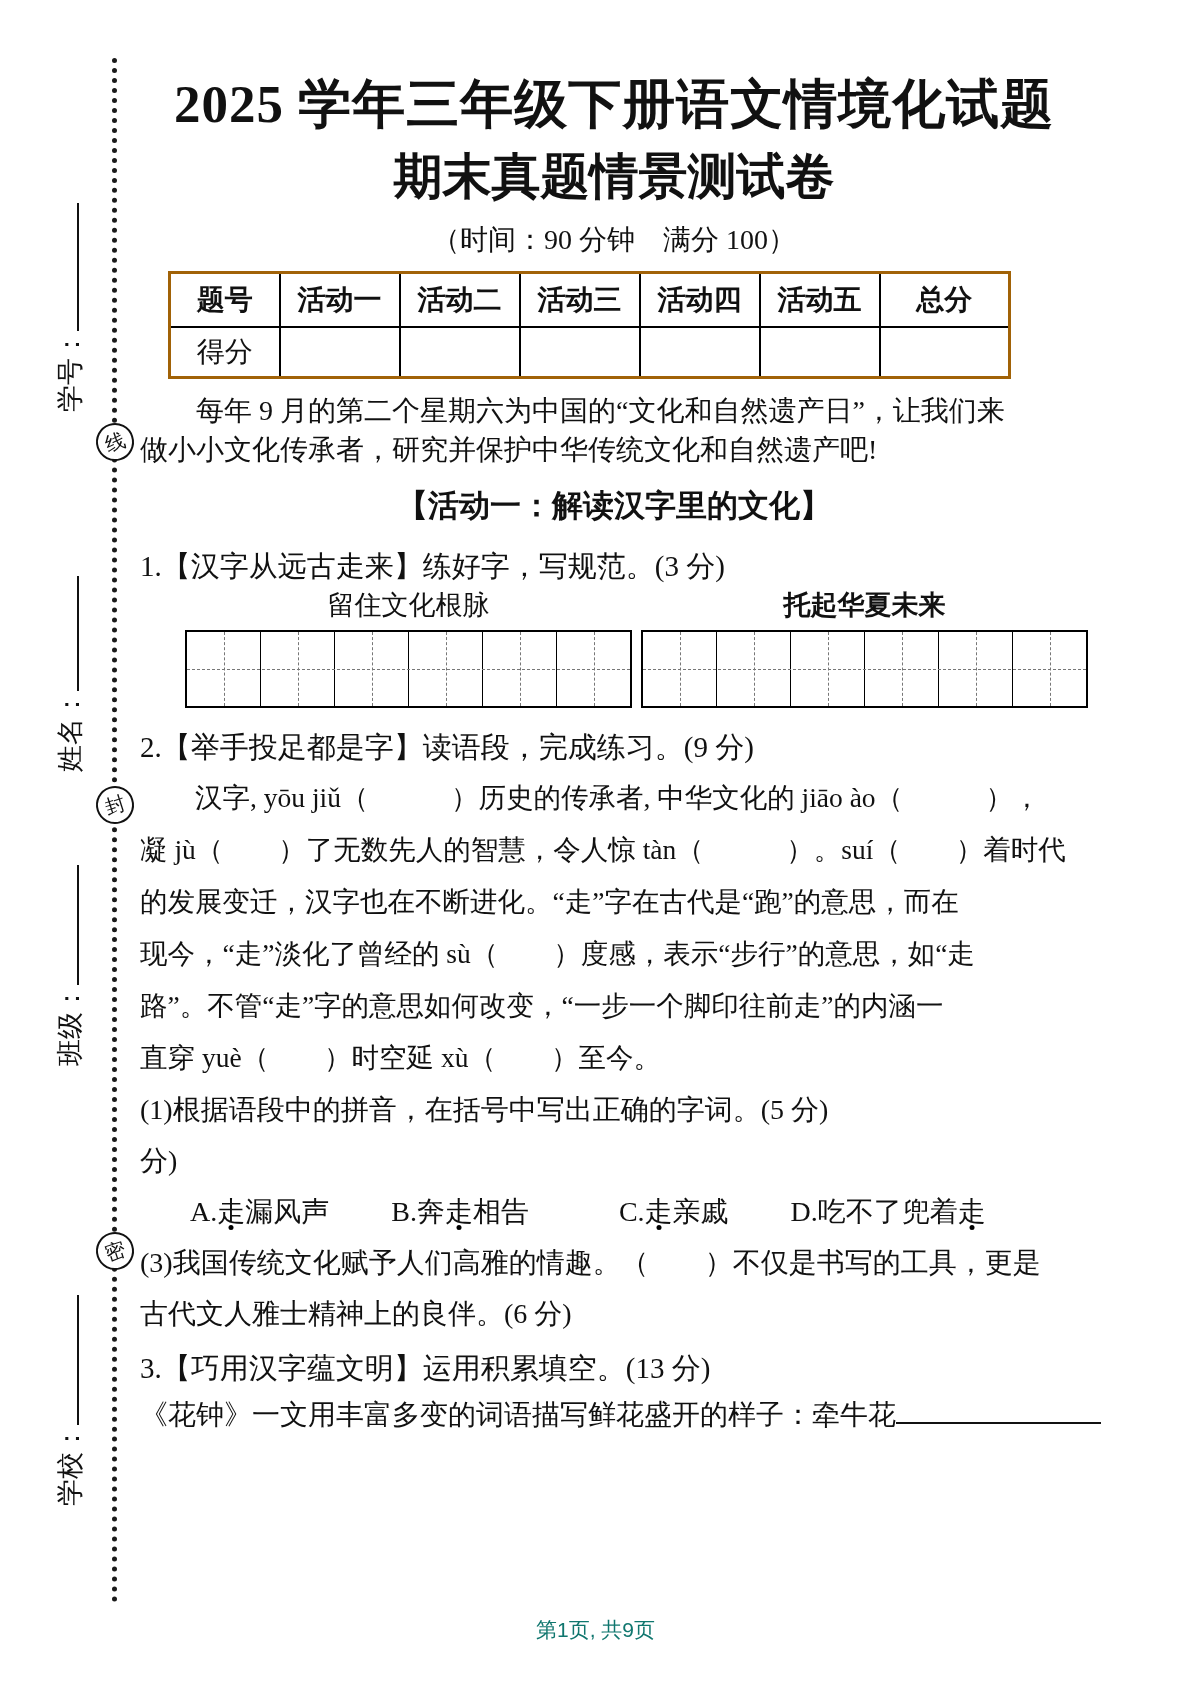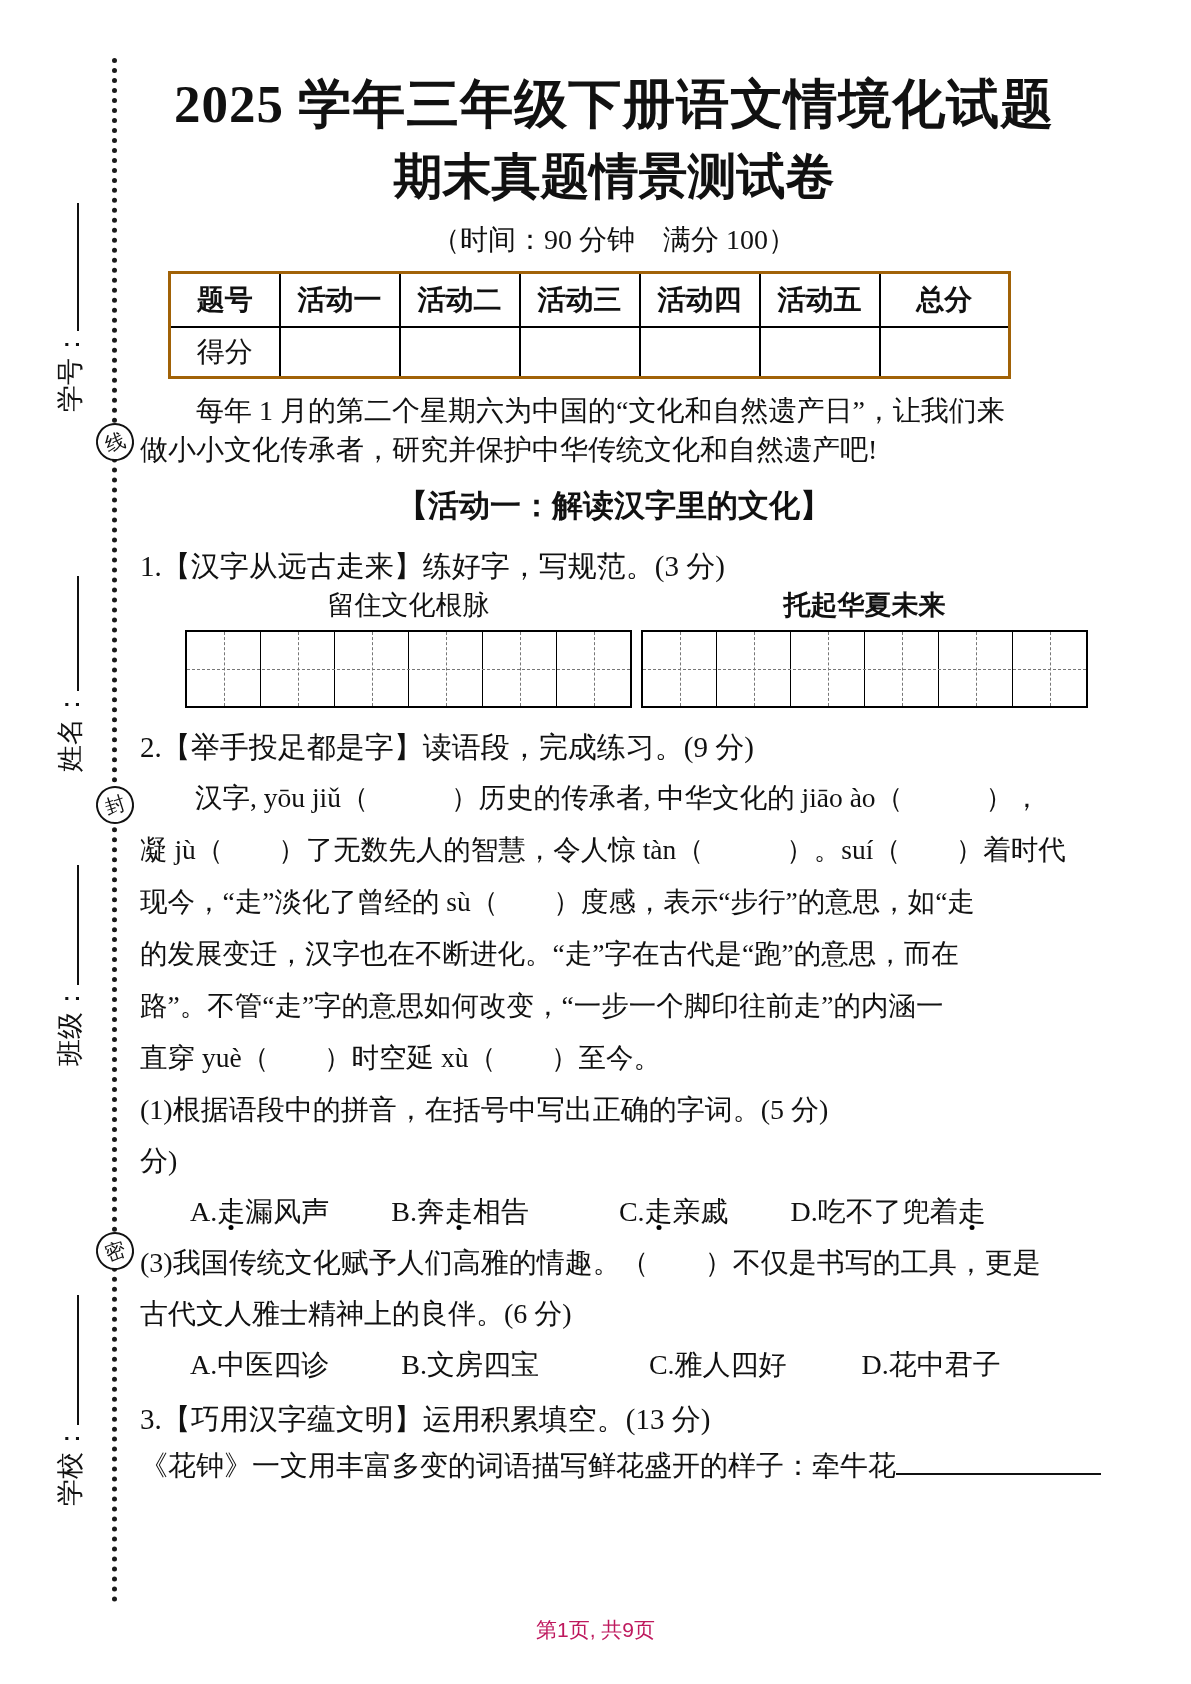--- a/index.html
+++ b/index.html
@@ -50,21 +50,21 @@
   .line{font-size:28px;line-height:51px;margin:0;white-space:nowrap;}
   .options{display:flex;font-size:28px;line-height:51px;white-space:nowrap;}
 
   .em-dot{position:relative;}
   .em-dot::after{content:"";position:absolute;left:50%;bottom:-3px;transform:translateX(-50%);
                  width:5px;height:5px;border-radius:50%;background:#000;}
 
   .blank{display:inline-block;width:205px;height:6px;border-bottom:2px solid #111;}
 
   .footer{position:absolute;left:0;right:0;bottom:40px;text-align:center;
-          font-family:"Liberation Sans",sans-serif;font-size:21px;color:#be185d;}
+          font-family:"Liberation Sans",sans-serif;font-size:21px;color:#0f766e;}
 </style>
 </head>
 <body>
 
 <div class="page">
 
   <div class="seal-line"></div>
   <div class="seal" style="top:423px;">
       <span>线</span>
     </div>
@@ -120,21 +120,21 @@
         <td></td>
         <td></td>
         <td></td>
         <td></td>
         <td></td>
       </tr>
     </tbody>
       </table>
 
     <div class="intro">
-      <p class="indent">每年 1 月的第二个星期六为中国的“文化和自然遗产日”，让我们来</p>
+      <p class="indent">每年 9 月的第二个星期六为中国的“文化和自然遗产日”，让我们来</p>
       <p>做小小文化传承者，研究并保护中华传统文化和自然遗产吧!</p>
     </div>
 
     <div class="act-head">【活动一：解读汉字里的文化】</div>
 
     <div class="q-title">1.【汉字从远古走来】练好字，写规范。(3 分)</div>
 
     <div class="grids">
       <div class="grid-block left">
         <div class="grid-label">留住文化根脉</div>
@@ -158,45 +158,39 @@
             <div class="cell"></div>
           </div>
       </div>
     </div>
 
     <div class="q-title">2.【举手投足都是字】读语段，完成练习。(9 分)</div>
 
     <div class="passage">
       <p class="indent">汉字, yōu jiǔ（　　　）历史的传承者, 中华文化的 jiāo ào（　　　），</p>
       <p>凝 jù（　　）了无数先人的智慧，令人惊 tàn（　　　）。suí（　　）着时代</p>
+      <p>的发展变迁，汉字也在不断进化。“走”字在古代是“跑”的意思，而在</p>
       <p>现今，“走”淡化了曾经的 sù（　　）度感，表示“步行”的意思，如“走</p>
-      <p>的发展变迁，汉字也在不断进化。“走”字在古代是“跑”的意思，而在</p>
       <p>路”。不管“走”字的意思如何改变，“一步一个脚印往前走”的内涵一</p>
       <p>直穿 yuè（　　）时空延 xù（　　）至今。</p>
     </div>
 
     <p class="line">(1)根据语段中的拼音，在括号中写出正确的字词。(5 分)</p>
     <p class="line">分)</p>
 
     <div class="options">
       <span style="margin-left:50px;">A.<span class="em-dot">走</span>漏风声</span>
       <span style="margin-left:62px;">B.奔<span class="em-dot">走</span>相告</span>
       <span style="margin-left:90px;">C.<span class="em-dot">走</span>亲戚</span>
       <span style="margin-left:62px;">D.吃不了兜着<span class="em-dot">走</span></span>
     </div>
 
     <p class="line">(3)我国传统文化赋予人们高雅的情趣。（　　）不仅是书写的工具，更是</p>
     <p class="line">古代文人雅士精神上的良伴。(6 分)</p>
 
-    <div class="options">
-      <span style="margin-left:50px;">A.中医四诊</span>
-      <span style="margin-left:72px;">B.文房四宝</span>
-      <span style="margin-left:110px;">C.雅人四好</span>
-      <span style="margin-left:75px;">D.花中君子</span>
-    </div>
 
     <div class="q-title" style="margin-top:8px;">3.【巧用汉字蕴文明】运用积累填空。(13 分)</div>
     <p class="line"><span>《花钟》一文用丰富多变的词语描写鲜花盛开的样子：牵牛花</span><span class="blank"></span></p>
 
   </div>
 
   <div class="footer">第1页, 共9页</div>
 </div>
 
 </body></html>

